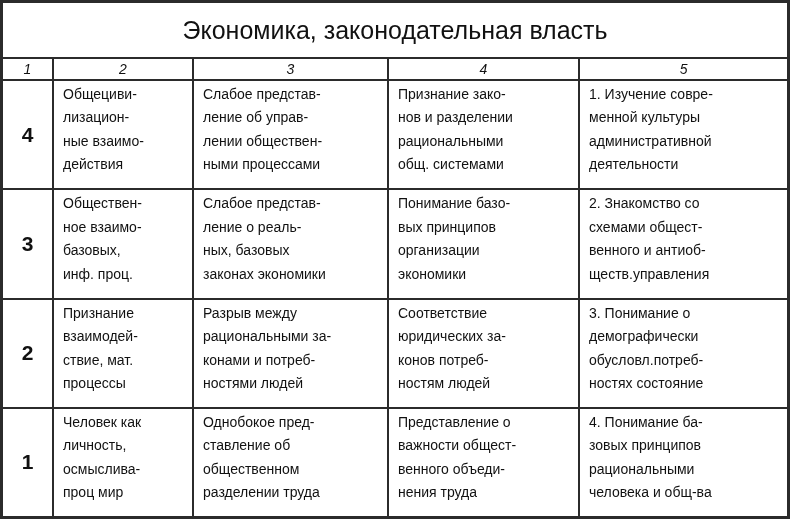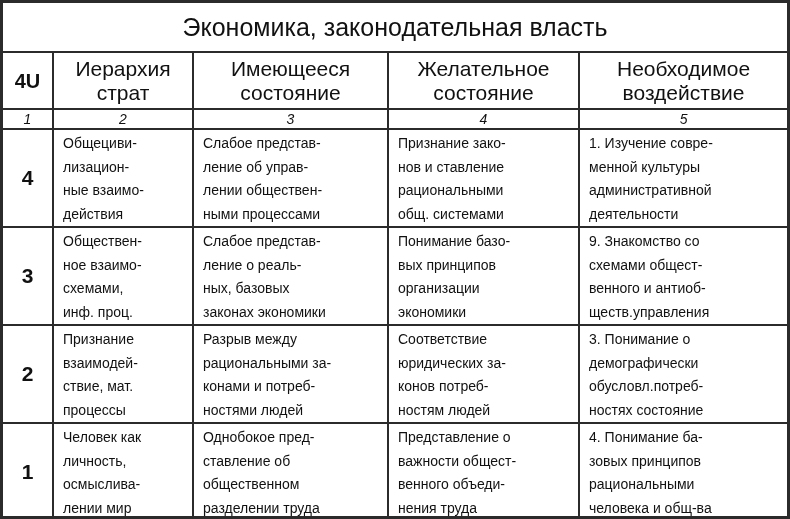--- a/index.html
+++ b/index.html
@@ -101,39 +101,20 @@
       <col style="width:140px">
       <col style="width:195px">
       <col style="width:191px">
       <col style="width:208px">
     </colgroup>
     <tbody>
         <tr>
       <td class="title-cell" colspan="5">Экономика, законодательная власть</td>
     </tr>
     <tr>
-      <td class="head-cell num">4U</td>
-      <td class="head-cell">
-        <div>Иерархия</div>
-        <div>страт</div>
-      </td>
-      <td class="head-cell">
-        <div>Имеющееся</div>
-        <div>состояние</div>
-      </td>
-      <td class="head-cell">
-        <div>Желательное</div>
-        <div>состояние</div>
-      </td>
-      <td class="head-cell">
-        <div>Необходимое</div>
-        <div>воздействие</div>
-      </td>
-    </tr>
-    <tr>
       <td class="idx-cell">1</td>
       <td class="idx-cell">2</td>
       <td class="idx-cell">3</td>
       <td class="idx-cell">4</td>
       <td class="idx-cell">5</td>
     </tr>
 
     <tr class="r4">
       <td class="row-num">4</td>
       <td class="body-cell">
@@ -143,54 +124,54 @@
         <span class="line">действия</span>
       </td>
       <td class="body-cell">
         <span class="line">Слабое представ-</span>
         <span class="line">ление об  управ-</span>
         <span class="line">лении обществен-</span>
         <span class="line">ными  процессами</span>
       </td>
       <td class="body-cell">
         <span class="line">Признание зако-</span>
-        <span class="line">нов и ставление</span>
+        <span class="line">нов и разделении</span>
         <span class="line">рациональными</span>
         <span class="line">общ. системами</span>
       </td>
       <td class="body-cell">
         <span class="line">1. Изучение совре-</span>
         <span class="line">менной культуры</span>
         <span class="line">административной</span>
         <span class="line">деятельности</span>
       </td>
     </tr>
 
     <tr class="r3">
       <td class="row-num">3</td>
       <td class="body-cell">
         <span class="line">Обществен-</span>
         <span class="line">ное взаимо-</span>
-        <span class="line">схемами,</span>
+        <span class="line">базовых,</span>
         <span class="line">инф. проц.</span>
       </td>
       <td class="body-cell">
         <span class="line">Слабое представ-</span>
         <span class="line">ление о реаль-</span>
         <span class="line">ных, базовых</span>
         <span class="line">законах экономики</span>
       </td>
       <td class="body-cell">
         <span class="line">Понимание базо-</span>
         <span class="line">вых принципов</span>
         <span class="line">организации</span>
         <span class="line">экономики</span>
       </td>
       <td class="body-cell">
-        <span class="line">9. Знакомство  со</span>
+        <span class="line">2. Знакомство  со</span>
         <span class="line">схемами общест-</span>
         <span class="line">венного и антиоб-</span>
         <span class="line">ществ.управления</span>
       </td>
     </tr>
 
     <tr class="r2">
       <td class="row-num">2</td>
       <td class="body-cell">
         <span class="line">Признание</span>
@@ -217,21 +198,21 @@
         <span class="line">ностях состояние</span>
       </td>
     </tr>
 
     <tr class="r1">
       <td class="row-num">1</td>
       <td class="body-cell">
         <span class="line">Человек как</span>
         <span class="line">личность,</span>
         <span class="line">осмыслива-</span>
-        <span class="line">лении мир</span>
+        <span class="line">проц мир</span>
       </td>
       <td class="body-cell">
         <span class="line">Однобокое пред-</span>
         <span class="line">ставление об</span>
         <span class="line">общественном</span>
         <span class="line">разделении труда</span>
       </td>
       <td class="body-cell">
         <span class="line">Представление о</span>
         <span class="line">важности общест-</span>

